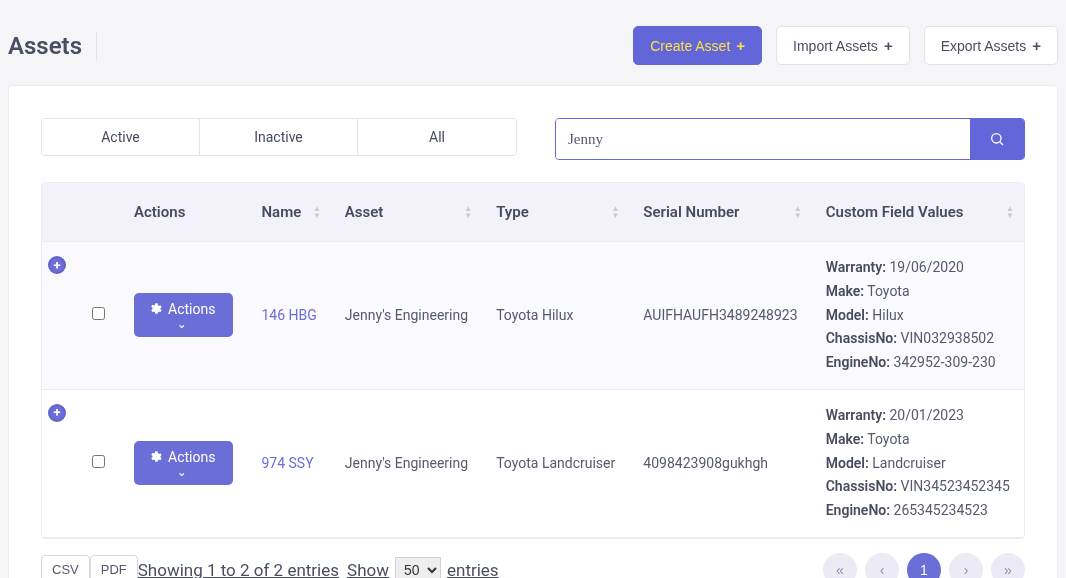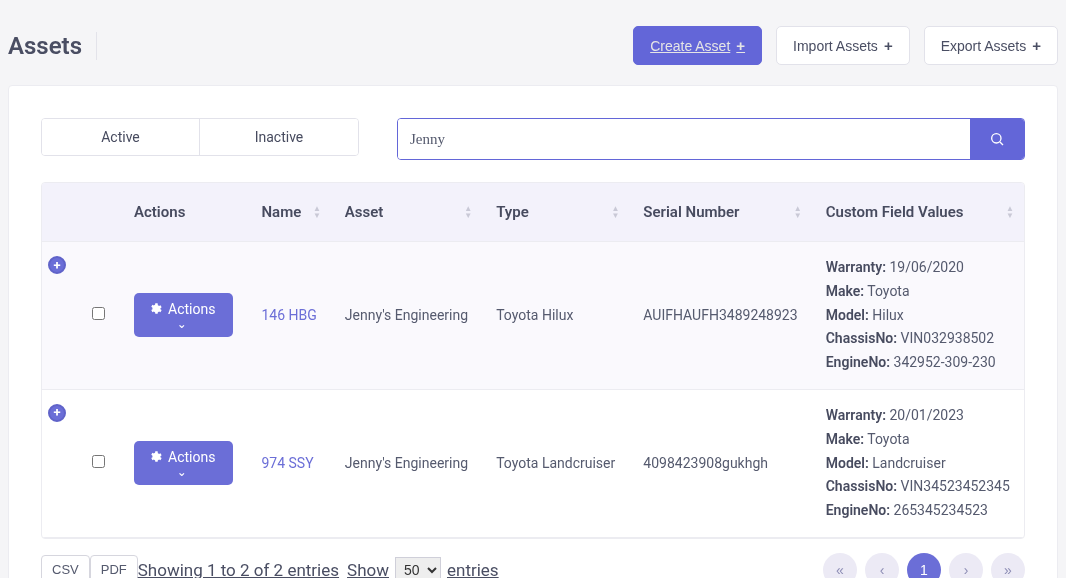--- a/index.html
+++ b/index.html
@@ -44,22 +44,21 @@
     border: 1px solid #e2e2ea;
     background: #fff;
     color: #4a4e63;
     font-size: 14px;
     font-weight: 500;
     cursor: pointer;
   }
   .btn.primary {
     background: #6366d8;
     border-color: #6366d8;
-    color: #e5e5e5;
-    text-decoration: underline;
+    color: #fde047;
   }
   .btn .plus { font-weight: 700; font-size: 15px; }
   .card {
     background: #fff;
     border: 1px solid #ececf1;
     border-radius: 4px;
     margin: 0 8px 8px 8px;
     padding: 32px;
   }
   .filters-row {
@@ -270,20 +269,21 @@
     </button>
   </div>
 </div>
 
 <div class="card">
 
   <div class="filters-row">
     <div class="tabs">
       <div class="tab">Active</div>
       <div class="tab">Inactive</div>
+      <div class="tab">All</div>
     </div>
     <div class="search-wrap">
       <input class="search-input" type="text" value="Jenny" style="">
       <button class="search-btn">
         <svg width="16" height="16" viewBox="0 0 24 24" fill="none" stroke="#ffffff" stroke-width="2">
           <circle cx="11" cy="11" r="7"></circle>
             <line x1="21" y1="21" x2="16.5" y2="16.5"></line>
         </svg>
       </button>
     </div>

